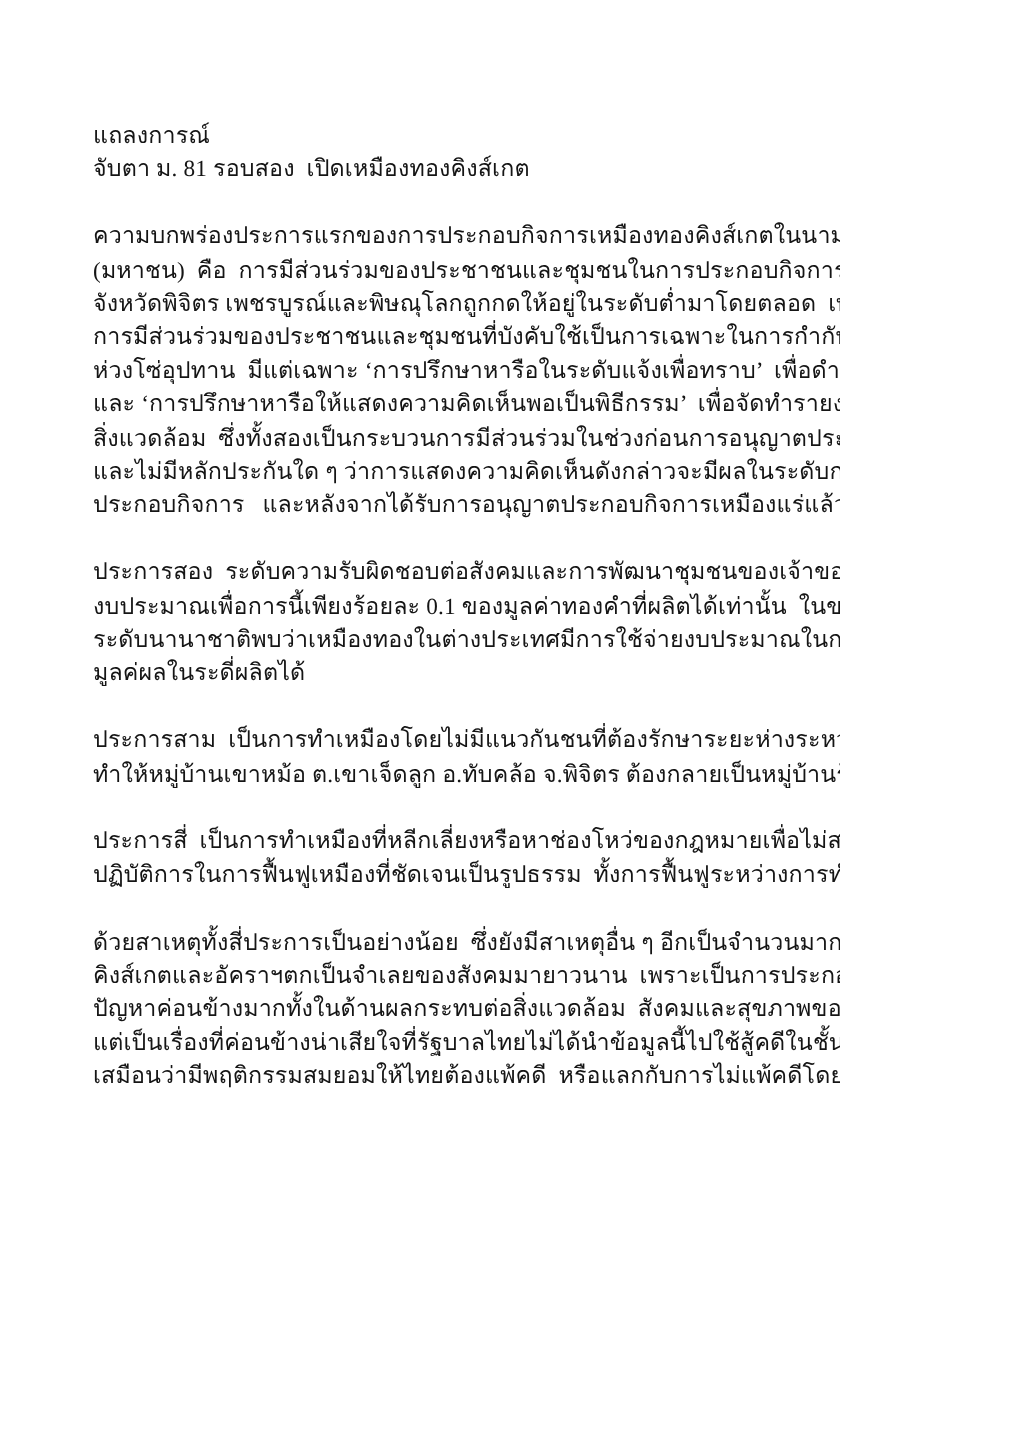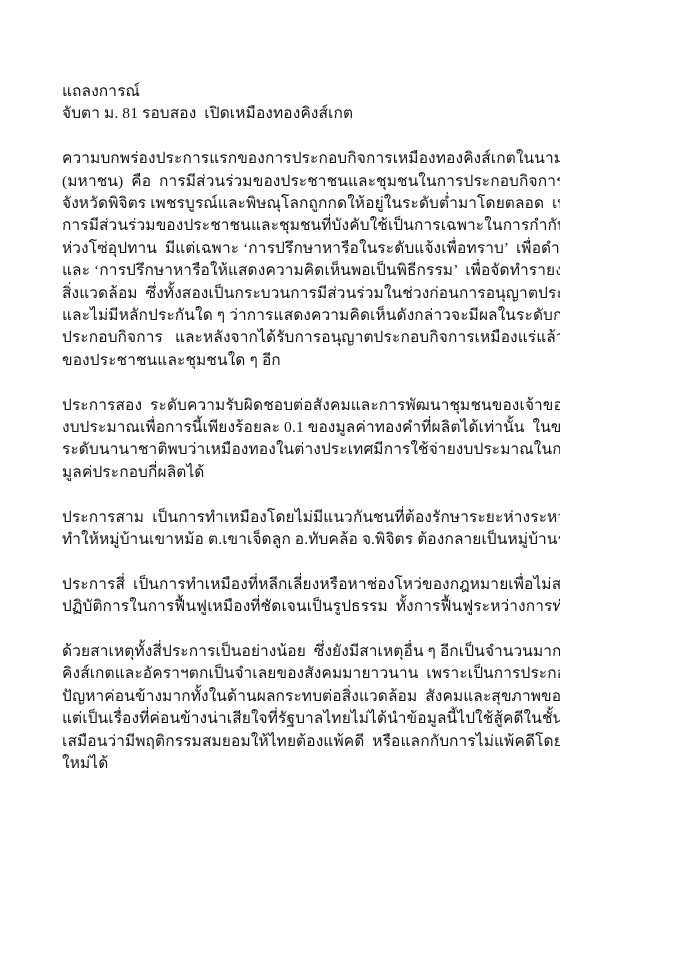--- a/index.html
+++ b/index.html
@@ -51,39 +51,37 @@
         <div class="paragraph">
           <div class="line">ความบกพร่องประการแรกของการประกอบกิจการเหมืองทองคิงส์เกตในนามบริษัท อัครา รีซอร์สเซส จำกัด</div>
           <div class="line">(มหาชน)  คือ  การมีส่วนร่วมของประชาชนและชุมชนในการประกอบกิจการเหมืองทองดังกล่าวที่รอยต่อสาม</div>
           <div class="line">จังหวัดพิจิตร เพชรบูรณ์และพิษณุโลกถูกกดให้อยู่ในระดับต่ำมาโดยตลอด  เพราะไม่มีมาตรการทางสังคมและ</div>
           <div class="line">การมีส่วนร่วมของประชาชนและชุมชนที่บังคับใช้เป็นการเฉพาะในการกำกับควบคุมการทำเหมืองทองตลอด</div>
           <div class="line">ห่วงโซ่อุปทาน  มีแต่เฉพาะ ‘การปรึกษาหารือในระดับแจ้งเพื่อทราบ’  เพื่อดำเนินการตามคำขอประทานบัตร</div>
           <div class="line">และ ‘การปรึกษาหารือให้แสดงความคิดเห็นพอเป็นพิธีกรรม’  เพื่อจัดทำรายงานการประเมินผลกระทบ</div>
           <div class="line">สิ่งแวดล้อม  ซึ่งทั้งสองเป็นกระบวนการมีส่วนร่วมในช่วงก่อนการอนุญาตประกอบกิจการเหมืองแร่เท่านั้น</div>
           <div class="line">และไม่มีหลักประกันใด ๆ ว่าการแสดงความคิดเห็นดังกล่าวจะมีผลในระดับการตัดสินใจในการอนุญาต</div>
           <div class="line">ประกอบกิจการ   และหลังจากได้รับการอนุญาตประกอบกิจการเหมืองแร่แล้วก็จะไม่มีกระบวนการมีส่วนร่วม</div>
-          <div class="line">ของประชาชนและชุมชนใด ๆ อีก</div>
         </div>
         <div class="paragraph">
           <div class="line">ประการสอง  ระดับความรับผิดชอบต่อสังคมและการพัฒนาชุมชนของเจ้าของกิจการก็อยู่ในระดับต่ำ  เพราะมี</div>
           <div class="line">งบประมาณเพื่อการนี้เพียงร้อยละ 0.1 ของมูลค่าทองคำที่ผลิตได้เท่านั้น  ในขณะที่งานศึกษาวิจัยที่ถูกยอมรับใน</div>
           <div class="line">ระดับนานาชาติพบว่าเหมืองทองในต่างประเทศมีการใช้จ่ายงบประมาณในการพัฒนาชุมชนถึงร้อยละ 0.9 ของ</div>
-          <div class="line">มูลค่ประกอบกี่ผลิตได้</div>
+          <div class="line">มูลค่ผลในระดี่ผลิตได้</div>
         </div>
         <div class="paragraph">
           <div class="line">ประการสาม  เป็นการทำเหมืองโดยไม่มีแนวกันชนที่ต้องรักษาระยะห่างระหว่างชุมชนกับเขตเหมืองแร่  จน</div>
           <div class="line">ทำให้หมู่บ้านเขาหม้อ ต.เขาเจ็ดลูก อ.ทับคล้อ จ.พิจิตร ต้องกลายเป็นหมู่บ้านร้างและบ้านแตกสาแหรกขาด</div>
         </div>
         <div class="paragraph">
           <div class="line">ประการสี่  เป็นการทำเหมืองที่หลีกเลี่ยงหรือหาช่องโหว่ของกฎหมายเพื่อไม่สร้างหลักประกันและแผน</div>
           <div class="line">ปฏิบัติการในการฟื้นฟูเหมืองที่ชัดเจนเป็นรูปธรรม  ทั้งการฟื้นฟูระหว่างการทำเหมืองและหลังการปิดเหมือง</div>
         </div>
         <div class="paragraph">
           <div class="line">ด้วยสาเหตุทั้งสี่ประการเป็นอย่างน้อย  ซึ่งยังมีสาเหตุอื่น ๆ อีกเป็นจำนวนมาก  ทำให้เหมืองทองแห่งนี้ในนาม</div>
           <div class="line">คิงส์เกตและอัคราฯตกเป็นจำเลยของสังคมมายาวนาน  เพราะเป็นการประกอบกิจการที่ถูกสังคมพิพากษามาว่ามี</div>
           <div class="line">ปัญหาค่อนข้างมากทั้งในด้านผลกระทบต่อสิ่งแวดล้อม  สังคมและสุขภาพของประชาชนในพื้นที่รอบเหมือง</div>
           <div class="line">แต่เป็นเรื่องที่ค่อนข้างน่าเสียใจที่รัฐบาลไทยไม่ได้นำข้อมูลนี้ไปใช้สู้คดีในชั้นอนุญาโตตุลาการอย่างเพียงพอ</div>
           <div class="line">เสมือนว่ามีพฤติกรรมสมยอมให้ไทยต้องแพ้คดี  หรือแลกกับการไม่แพ้คดีโดยให้คิงส์เกตกลับมาทำเหมืองทอง</div>
-          <div class="line">ใหม่ได้</div>
         </div>
       </div>
   </div>
 </div>
 
 </body></html>

